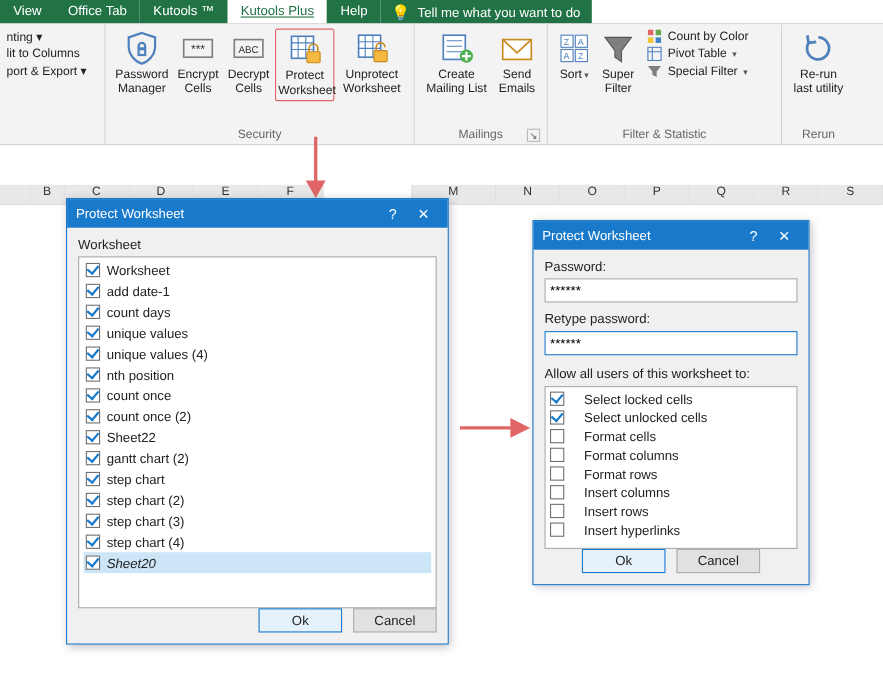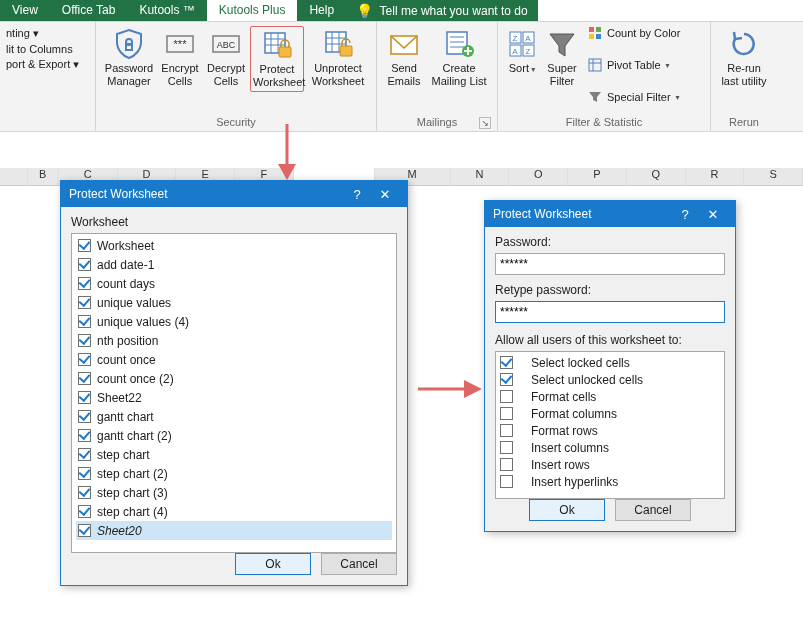--- a/index.html
+++ b/index.html
@@ -25,20 +25,21 @@
   }
   .tab {
     padding: 3px 12px 0 12px;
     font-size: 12px;
     color: #217346;
     cursor: default;
   }
   .tab.active {
     background: #217346;
     color: #fff;
+    text-decoration: underline;
   }
   .tell-me {
     display: flex;
     align-items: center;
     gap: 6px;
     padding: 0 10px;
     color: #fff;
     background: #217346;
   }
   .tabs .bulb { font-size: 14px; }
@@ -109,21 +110,21 @@
   }
   .left-stack .item {
     font-size: 11px;
     padding: 1px 0;
   }
   .drop::after { content: " ▾"; color: #555; font-size: 8px; }
 
   .filter-stack {
     display: flex;
     flex-direction: column;
-    gap: 18px;
+    gap: 2px;
     padding-left: 4px;
     min-width: 120px;
   }
   .filter-stack .item {
     display: flex;
     align-items: center;
     gap: 5px;
     font-size: 11px;
   }
   .mini-icon {
@@ -351,43 +352,43 @@
         </div>
         <div class="lbl">Unprotect
 Worksheet</div>
       </div>
     </div>
     <div class="group-label">Security</div>
   </div>
 
   <div class="group">
     <div class="group-row">
-      <div class="btn-large" style="width:42px">
-        <div class="icon">
-          <svg viewBox="0 0 32 32">
-              <rect x="3" y="8" width="26" height="18" fill="#fff" stroke="#c78a1e" stroke-width="1.5"></rect>
-              <path d="M3 8 L16 20 L29 8" fill="none" stroke="#c78a1e" stroke-width="1.5"></path>
-            </svg>
-        </div>
-        <div class="lbl">Send
-Emails</div>
-      </div>
       <div class="btn-large wide">
         <div class="icon">
           <svg viewBox="0 0 32 32">
               <rect x="4" y="4" width="20" height="22" fill="#fff" stroke="#4f81bd" stroke-width="1.5"></rect>
               <line x1="7" y1="9" x2="21" y2="9" stroke="#4f81bd"></line>
               <line x1="7" y1="14" x2="21" y2="14" stroke="#4f81bd"></line>
               <line x1="7" y1="19" x2="21" y2="19" stroke="#4f81bd"></line>
               <circle cx="25" cy="23" r="6" fill="#4caf50"></circle>
               <path d="M25 19 v8 M21 23 h8" stroke="#fff" stroke-width="2"></path>
             </svg>
         </div>
         <div class="lbl">Create
 Mailing List</div>
+      </div>
+      <div class="btn-large" style="width:42px">
+        <div class="icon">
+          <svg viewBox="0 0 32 32">
+              <rect x="3" y="8" width="26" height="18" fill="#fff" stroke="#c78a1e" stroke-width="1.5"></rect>
+              <path d="M3 8 L16 20 L29 8" fill="none" stroke="#c78a1e" stroke-width="1.5"></path>
+            </svg>
+        </div>
+        <div class="lbl">Send
+Emails</div>
       </div>
     </div>
     <div class="group-label">
       <span>Mailings</span>
       <span class="launcher">↘</span>
     </div>
   </div>
 
   <div class="group">
     <div class="group-row">
@@ -526,24 +527,20 @@
         <div class="row">
           <span class="chk on"></span>
           <span>count once (2)</span>
         </div>
         <div class="row">
           <span class="chk on"></span>
           <span>Sheet22</span>
         </div>
         <div class="row">
           <span class="chk on"></span>
-          <span>gantt chart</span>
-        </div>
-        <div class="row">
-          <span class="chk on"></span>
           <span>gantt chart (2)</span>
         </div>
         <div class="row">
           <span class="chk on"></span>
           <span>step chart</span>
         </div>
         <div class="row">
           <span class="chk on"></span>
           <span>step chart (2)</span>
         </div>

